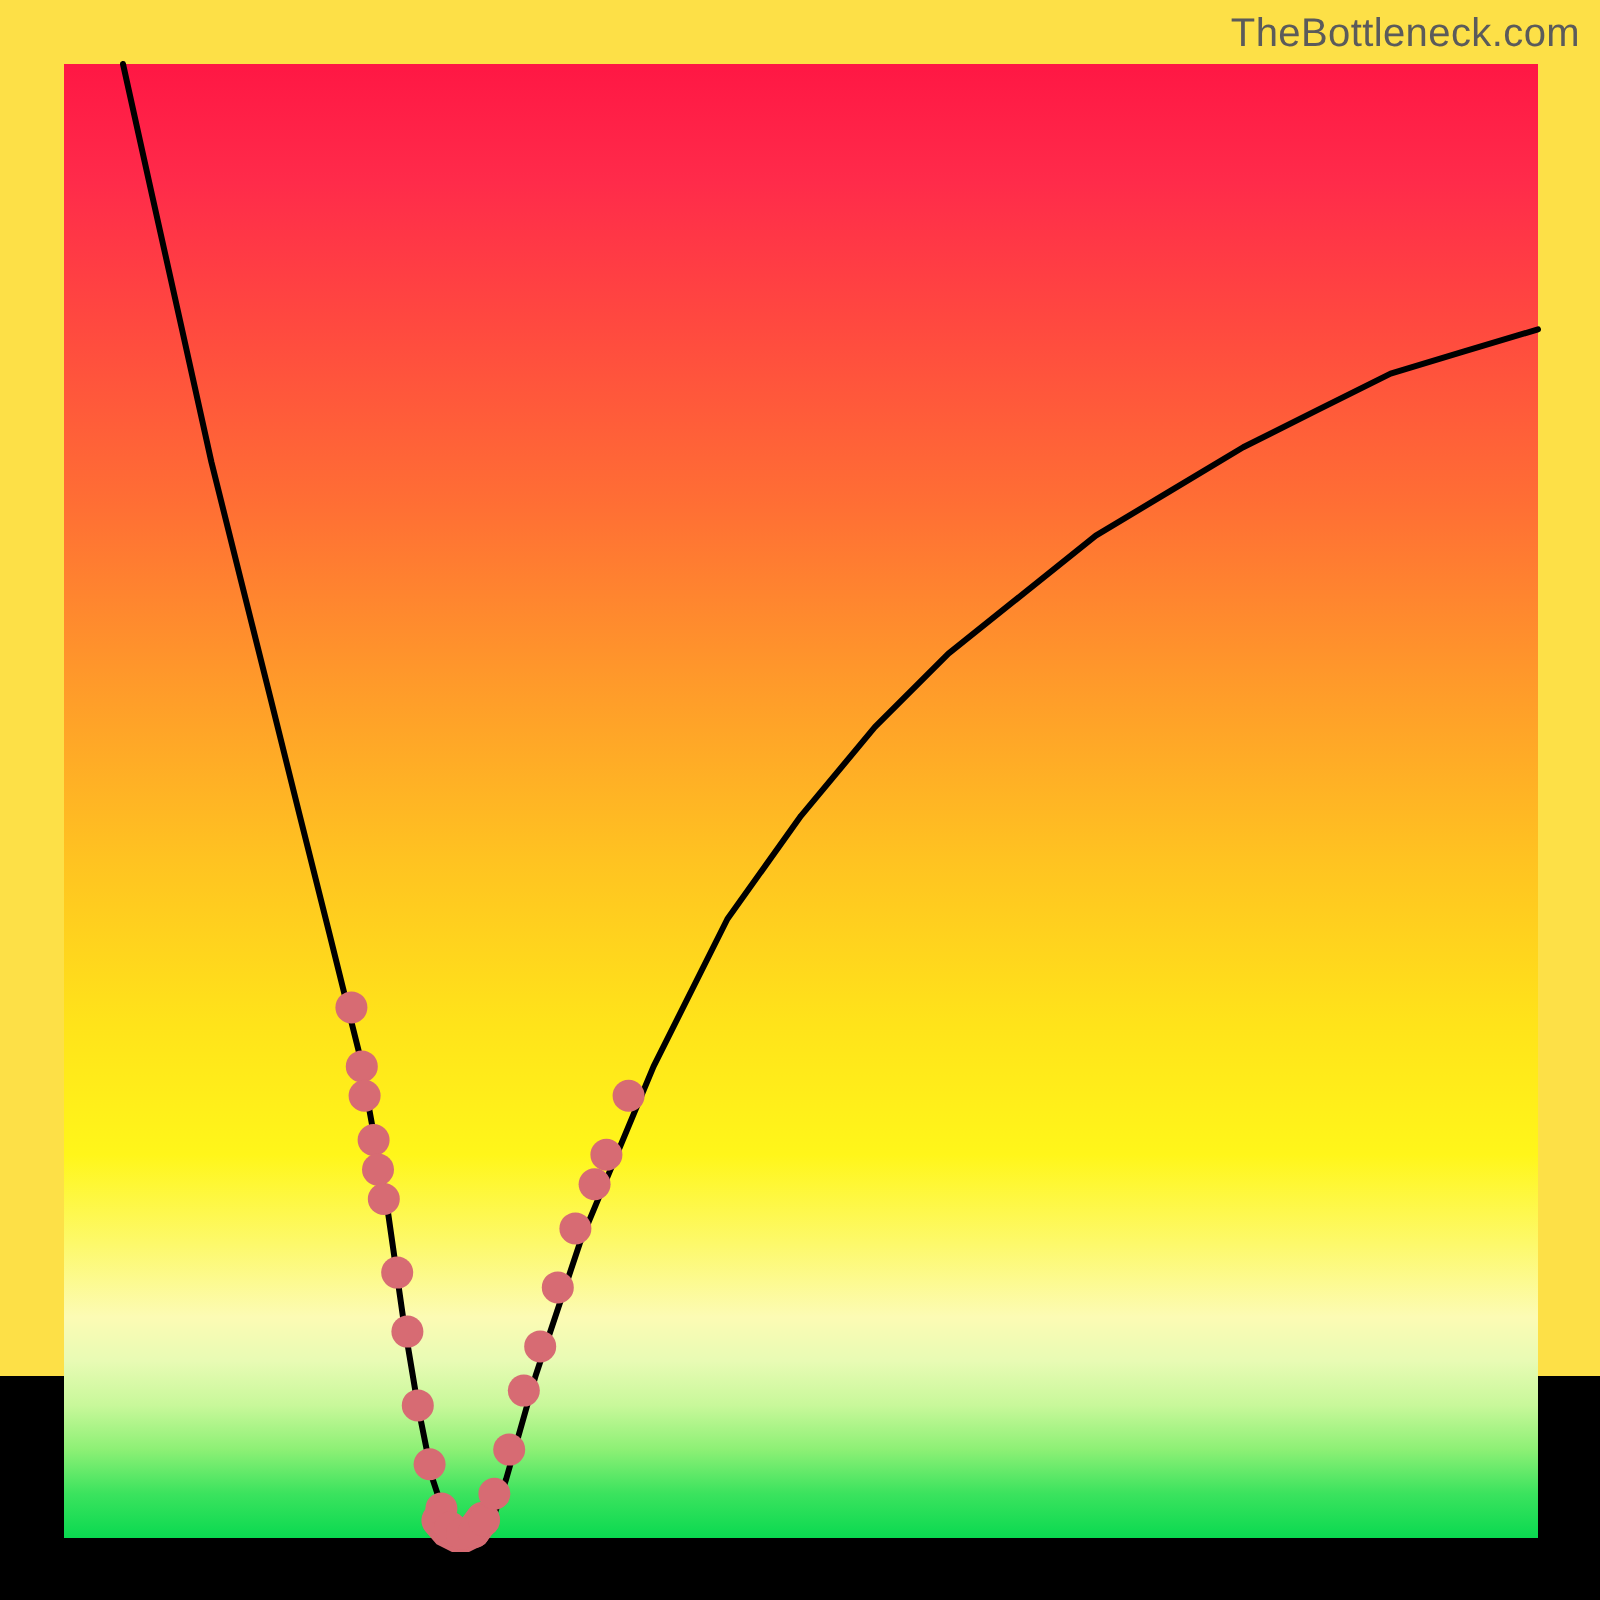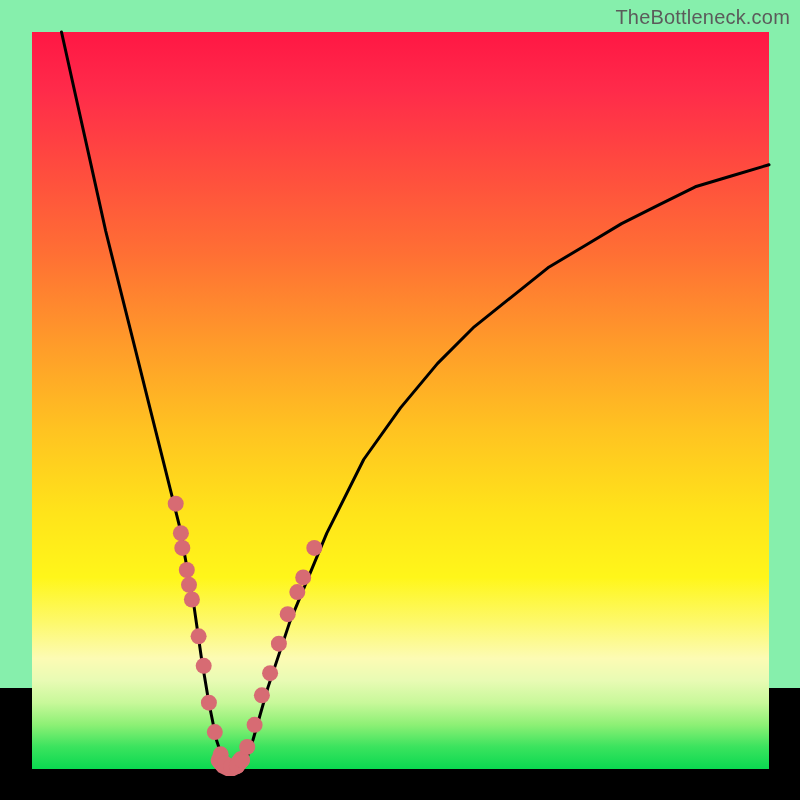--- a/index.html
+++ b/index.html
@@ -10,21 +10,21 @@
     overflow: hidden;
     background: #000;
     font-family: Arial, Helvetica, sans-serif;
   }
   .frame {
     position: absolute;
     left: 0;
     top: 0;
     width: 800px;
     height: 688px;
-    background: #86efac;
+    background: #fde047;
   }
   .plot {
     position: absolute;
     left: 32px;
     top: 32px;
     width: 737px;
     height: 737px;
     background: linear-gradient(to bottom,
       #ff1744 0%,
       #ff2b4a 8%,

